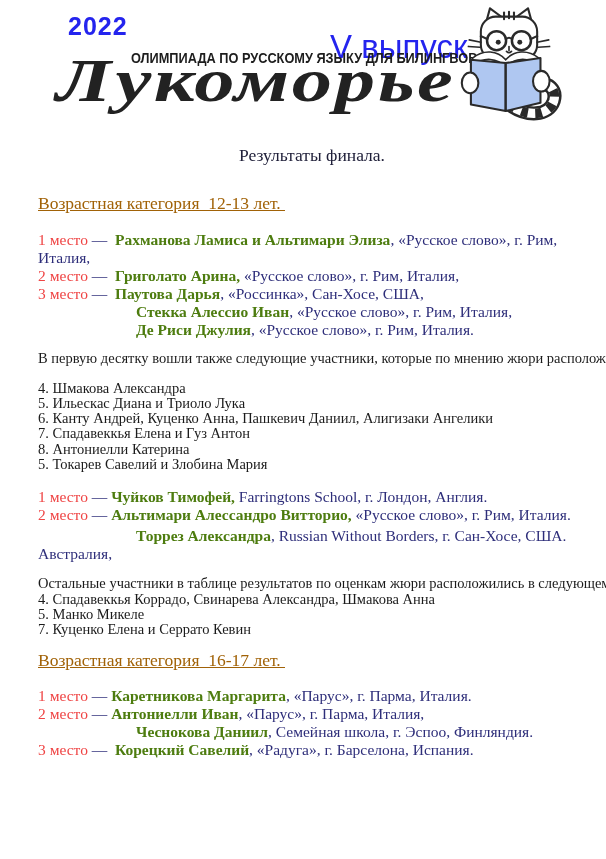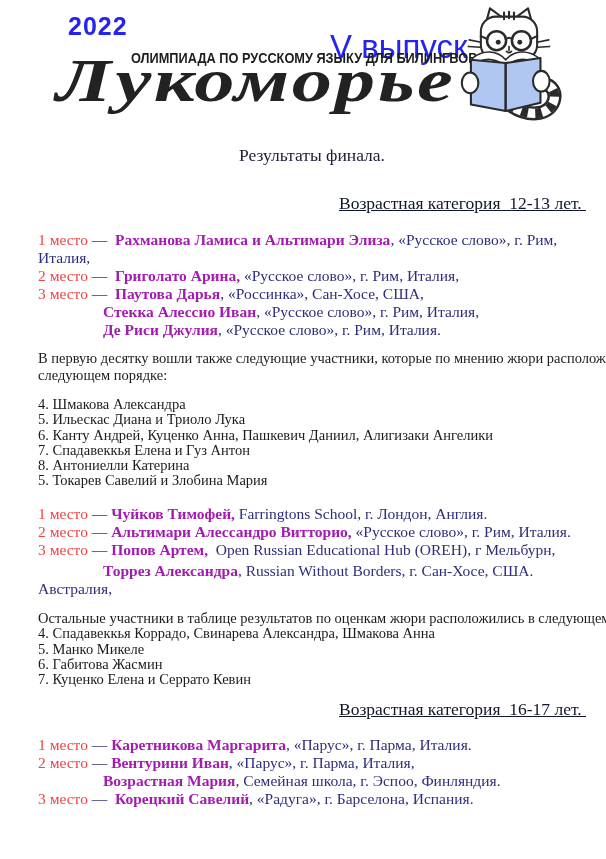--- a/index.html
+++ b/index.html
@@ -15,30 +15,30 @@
         font-size:14.5px;font-weight:700;color:#1d1d1d;white-space:nowrap;
         transform:scaleX(.88);transform-origin:0 0;}
   .wordmark{position:absolute;left:56px;top:50px;font-style:italic;font-weight:700;
         font-size:62px;line-height:60px;color:#222;white-space:nowrap;letter-spacing:2px;
         transform:scaleX(1.30);transform-origin:0 0;}
   .cat{position:absolute;left:456px;top:5px;}
   
   main{padding:0 20px 0 38px;}
   .doc-title{margin:8px 0 0 0;text-align:center;font-size:17.5px;font-weight:400;color:#20203A;
         line-height:18px;}
-  .category{text-align:right;font-size:17.5px;line-height:18px;color:#0f172a;white-space:pre;}
+  .category{text-align:left;font-size:17.5px;line-height:18px;color:#a16207;white-space:pre;}
   .category span{text-decoration:underline;}
   .cat-1{margin-top:30px;} .cat-2{margin-top:21px;} .cat-3{margin-top:13px;}
   .results{font-size:15.5px;line-height:18px;color:#2E2E7A;}
   .res-1{margin-top:19px;} .res-2{margin-top:16px;} .res-3{margin-top:18px;}
   .rline{white-space:pre;}
-  .rline.ind1{margin-left:65px;}
+  .rline.ind1{margin-left:98px;}
   .rline.gap{margin-top:3px;}
   .seg-place{color:#ef4444;}
-  .seg-name{color:#a21caf;font-weight:700;}
+  .seg-name{color:#4d7c0f;font-weight:700;}
   .seg-body{color:#2E2E7A;}
   .note{font-size:14.5px;line-height:16.5px;color:#1b1b1b;}
   .note div{white-space:pre;}
   .note-1{margin-top:11px;} .note-2{margin-top:12px;}
   .ranklist{font-size:14.5px;line-height:15.3px;color:#1b1b1b;}
   .list-1{margin-top:14px;} .list-2{margin-top:0px;}
 </style>
 </head>
 <body>
 
@@ -114,49 +114,46 @@
         <div class="results res-1">
           <div class="rline"><span class="seg-place">1 место</span><span class="seg-body"> —  </span><span class="seg-name">Рахманова Ламиса и Альтимари Элиза</span><span class="seg-body">, «Русское слово», г. Рим,</span></div>
           <div class="rline"><span class="seg-body">Италия,</span></div>
           <div class="rline"><span class="seg-place">2 место</span><span class="seg-body"> —  </span><span class="seg-name">Григолато Арина,</span><span class="seg-body"> «Русское слово», г. Рим, Италия,</span></div>
           <div class="rline"><span class="seg-place">3 место</span><span class="seg-body"> —  </span><span class="seg-name">Паутова Дарья</span><span class="seg-body">, «Россинка», Сан-Хосе, США,</span></div>
           <div class="rline ind1"><span class="seg-name">Стекка Алессио Иван</span><span class="seg-body">, «Русское слово», г. Рим, Италия,</span></div>
           <div class="rline ind1"><span class="seg-name">Де Риси Джулия</span><span class="seg-body">, «Русское слово», г. Рим, Италия.</span></div>
         </div>
         <div class="note note-1">
           <div>В первую десятку вошли также следующие участники, которые по мнению жюри расположились в</div>
-          <div>следующем порядке:</div>
         </div>
         <div class="ranklist list-1">
           <div>4. Шмакова Александра</div>
           <div>5. Ильескас Диана и Триоло Лука</div>
           <div>6. Канту Андрей, Куценко Анна, Пашкевич Даниил, Алигизаки Ангелики</div>
           <div>7. Спадавеккья Елена и Гуз Антон</div>
           <div>8. Антониелли Катерина</div>
           <div>5. Токарев Савелий и Злобина Мария</div>
         </div>
         <div class="results res-2">
           <div class="rline"><span class="seg-place">1 место</span><span class="seg-body"> — </span><span class="seg-name">Чуйков Тимофей,</span><span class="seg-body"> Farringtons School, г. Лондон, Англия.</span></div>
           <div class="rline"><span class="seg-place">2 место</span><span class="seg-body"> — </span><span class="seg-name">Альтимари Алессандро Витторио,</span><span class="seg-body"> «Русское слово», г. Рим, Италия.</span></div>
-          <div class="rline"><span class="seg-place">3 место</span><span class="seg-body"> — </span><span class="seg-name">Попов Артем,</span><span class="seg-body">  Open Russian Educational Hub (OREH), г Мельбурн,</span></div>
           <div class="rline ind1 gap"><span class="seg-name">Торрез Александра</span><span class="seg-body">, Russian Without Borders, г. Сан-Хосе, США.</span></div>
           <div class="rline"><span class="seg-body">Австралия,</span></div>
         </div>
         <div class="note note-2">
           <div>Остальные участники в таблице результатов по оценкам жюри расположились в следующем порядке:</div>
         </div>
         <div class="ranklist list-2">
           <div>4. Спадавеккья Коррадо, Свинарева Александра, Шмакова Анна</div>
           <div>5. Манко Микеле</div>
-          <div>6. Габитова Жасмин</div>
           <div>7. Куценко Елена и Серрато Кевин</div>
         </div>
         <div class="category cat-3"><span>Возрастная категория  16-17 лет. </span></div>
         <div class="results res-3">
           <div class="rline"><span class="seg-place">1 место</span><span class="seg-body"> — </span><span class="seg-name">Каретникова Маргарита</span><span class="seg-body">, «Парус», г. Парма, Италия.</span></div>
-          <div class="rline"><span class="seg-place">2 место</span><span class="seg-body"> — </span><span class="seg-name">Вентурини Иван</span><span class="seg-body">, «Парус», г. Парма, Италия,</span></div>
-          <div class="rline ind1"><span class="seg-name">Возрастная Мария</span><span class="seg-body">, Семейная школа, г. Эспоо, Финляндия.</span></div>
+          <div class="rline"><span class="seg-place">2 место</span><span class="seg-body"> — </span><span class="seg-name">Антониелли Иван</span><span class="seg-body">, «Парус», г. Парма, Италия,</span></div>
+          <div class="rline ind1"><span class="seg-name">Чеснокова Даниил</span><span class="seg-body">, Семейная школа, г. Эспоо, Финляндия.</span></div>
           <div class="rline"><span class="seg-place">3 место</span><span class="seg-body"> —  </span><span class="seg-name">Корецкий Савелий</span><span class="seg-body">, «Радуга», г. Барселона, Испания.</span></div>
         </div>
       </div>
   </main>
 
 </div>
 
 </body></html>

